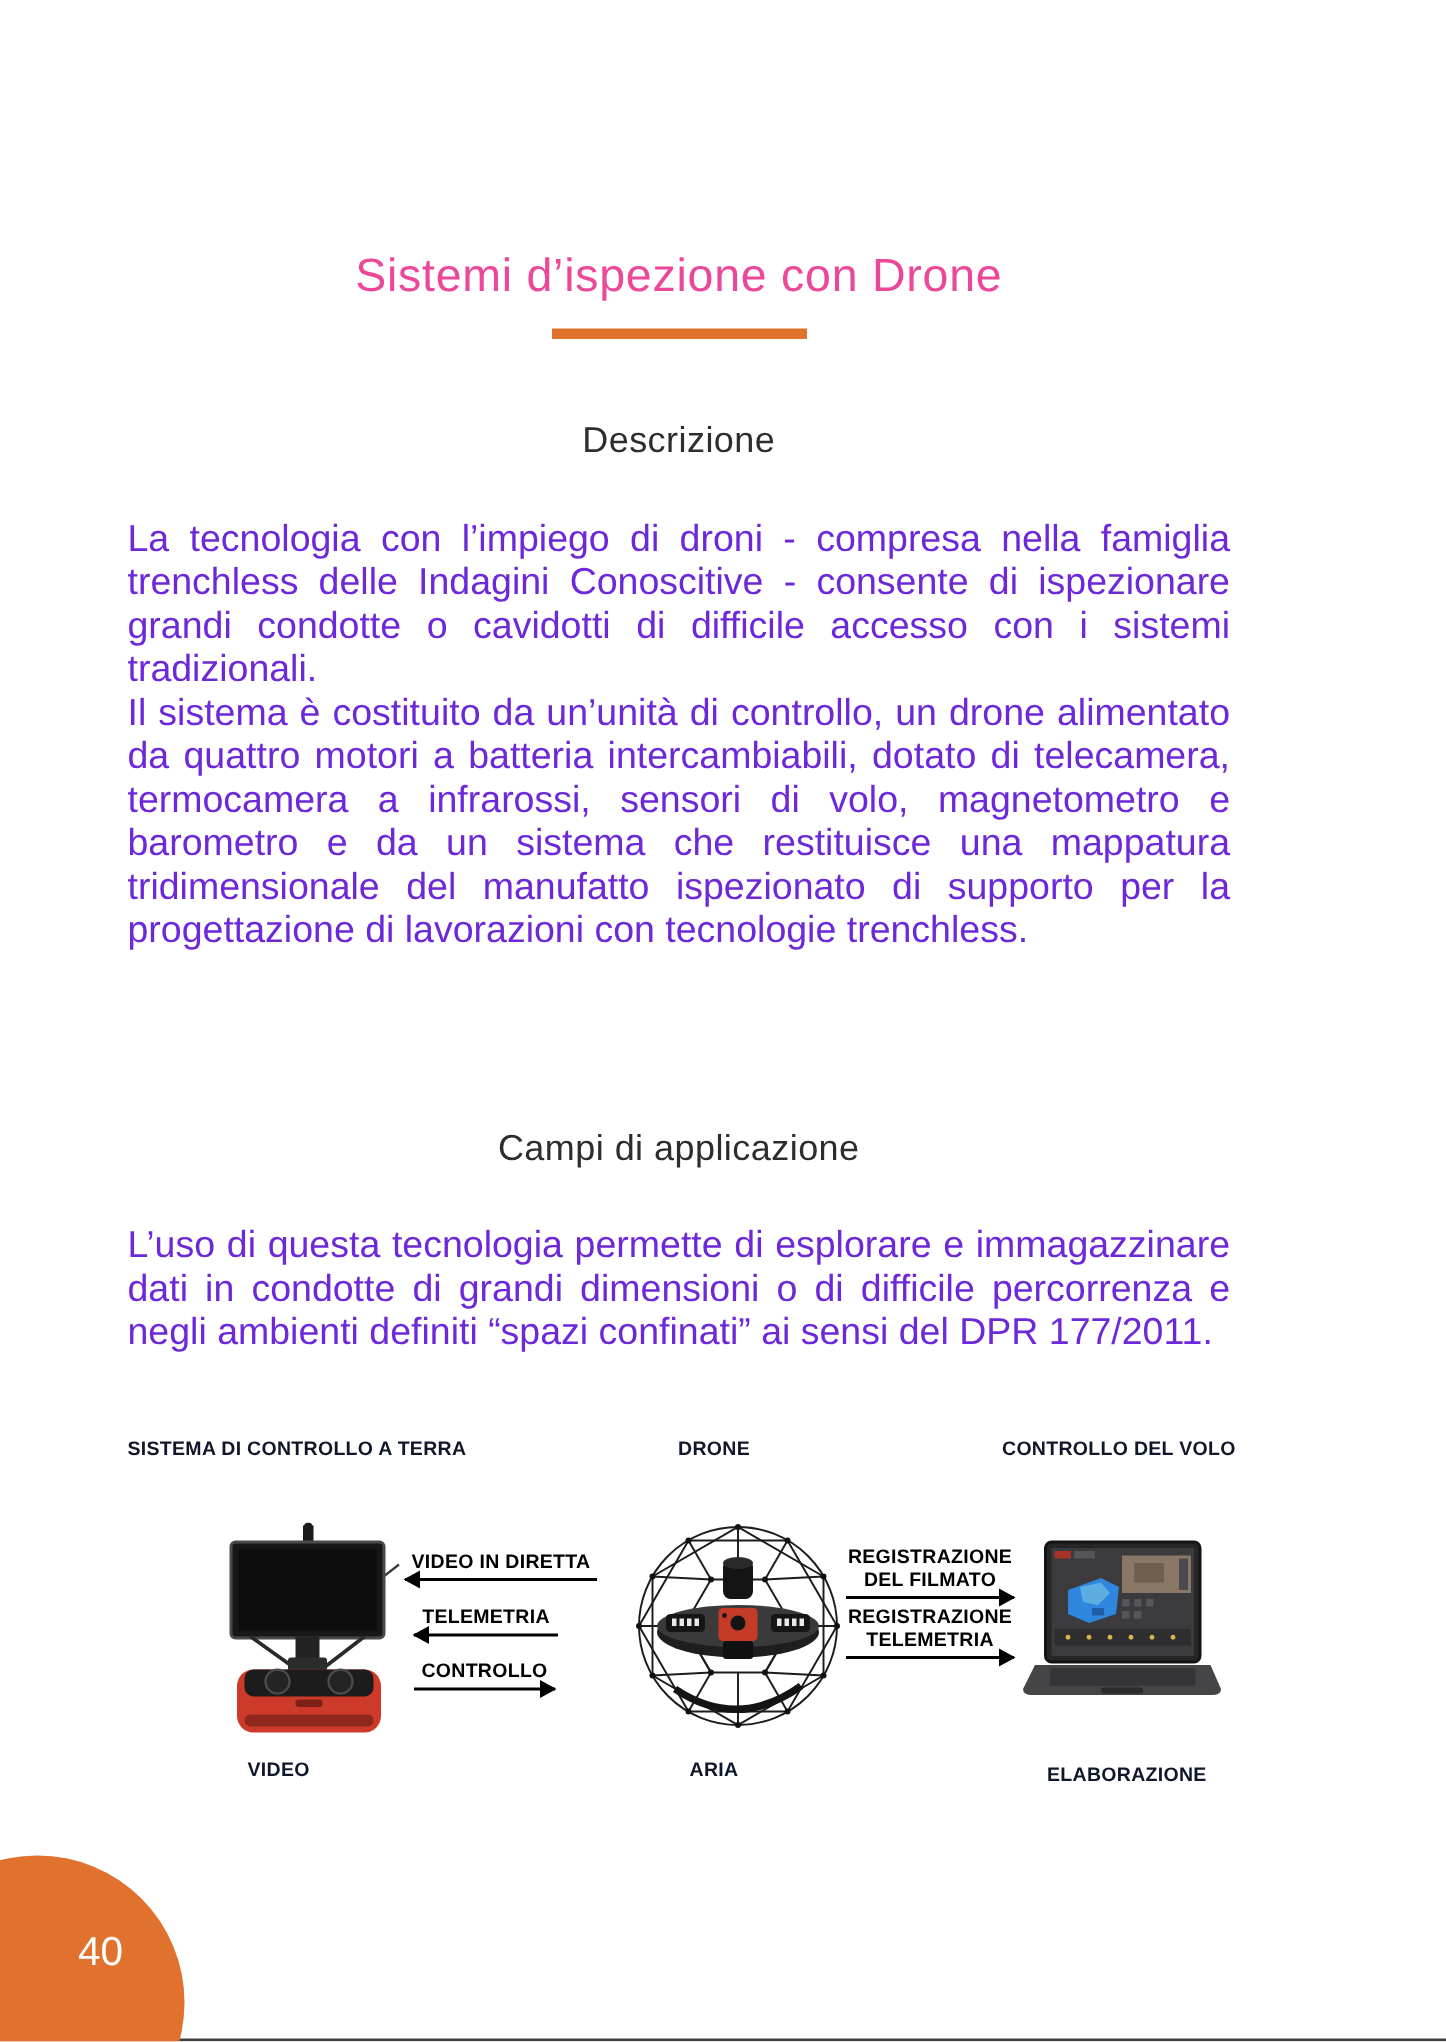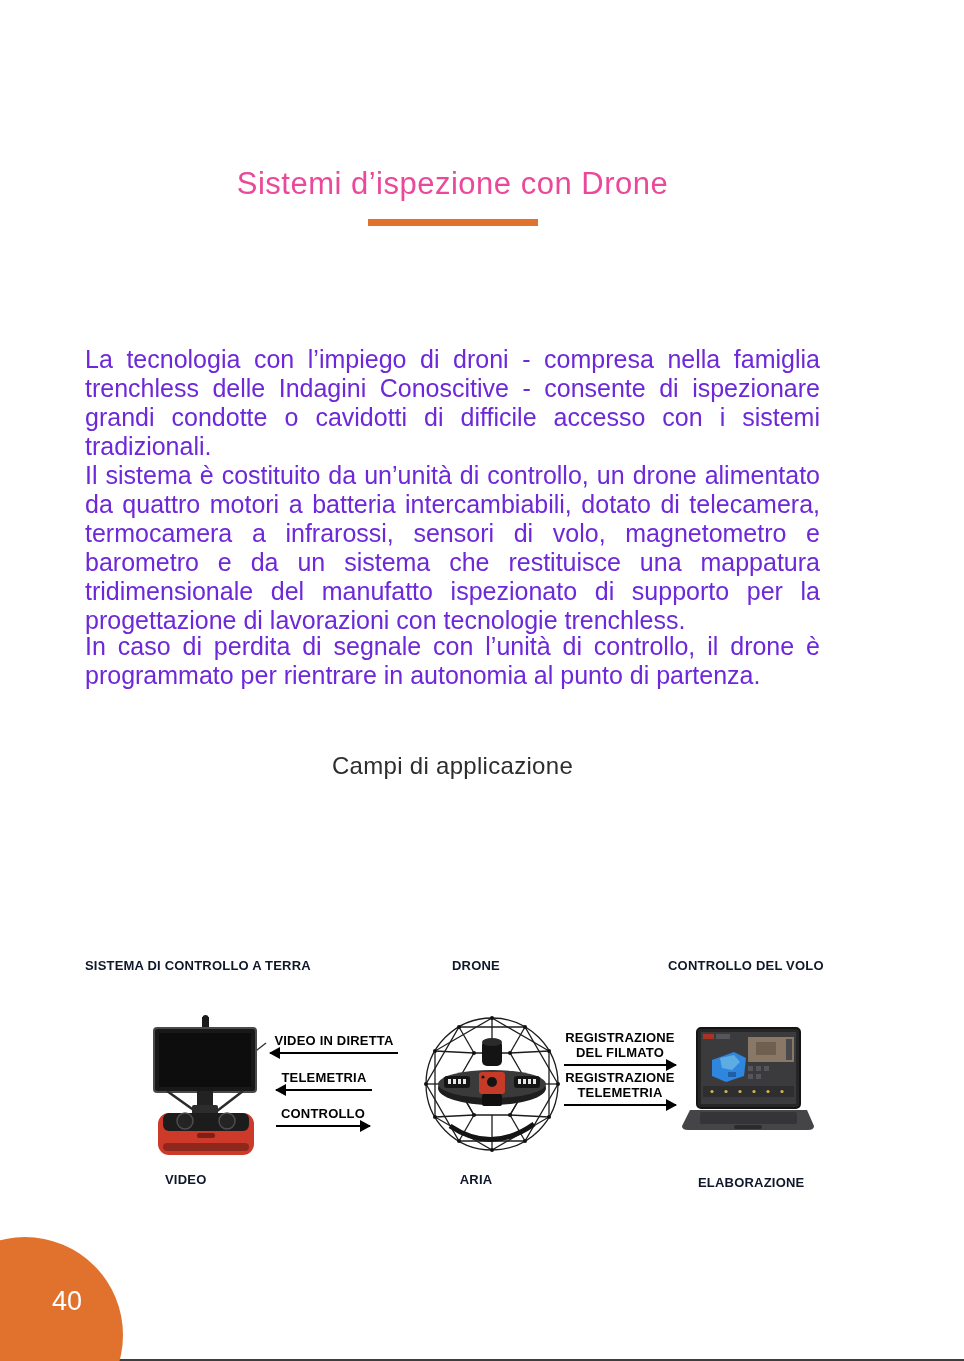--- a/index.html
+++ b/index.html
@@ -72,25 +72,26 @@
   }
 </style>
 </head>
 <body>
 
 <div id="page">
 
   <h1 class="abs doc-title">Sistemi d’ispezione con Drone</h1>
   <div class="abs title-rule" style="background:#e0722d;"></div>
 
+  <h2 class="abs section-heading" style="top:280px;">Descrizione</h2>
   <p class="abs body-par" style="top:345px;">La tecnologia con l’impiego di droni - compresa nella famiglia trenchless delle Indagini Conoscitive - consente di ispezionare grandi condotte o cavidotti di difficile accesso con i sistemi tradizionali.</p>
   <p class="abs body-par" style="top:461px;">Il sistema è costituito da un’unità di controllo, un drone alimentato da quattro motori a batteria intercambiabili, dotato di telecamera, termocamera a infrarossi, sensori di volo, magnetometro e barometro e da un sistema che restituisce una mappatura tridimensionale del manufatto ispezionato di supporto per la progettazione di lavorazioni con tecnologie trenchless.</p>
-  <p class="abs body-par" style="top:632px;">In caso di perdita di segnale con l’unità di controllo, il drone è programmato per rientrare in autonomia al punto di partenza.</p>
 
   <h2 class="abs section-heading" style="top:752px;">Campi di applicazione</h2>
+  <p class="abs body-par" style="top:816px;">L’uso di questa tecnologia permette di esplorare e immagazzinare dati in condotte di grandi dimensioni o di difficile percorrenza e negli ambienti definiti “spazi confinati” ai sensi del DPR 177/2011.</p>
 
   <div class="abs diag-label" style="left:85px; top:958px;">SISTEMA DI CONTROLLO A TERRA</div>
   <div class="abs diag-label" style="left:420px; top:958px; width:112px; text-align:center;">DRONE</div>
   <div class="abs diag-label" style="left:668px; top:958px;">CONTROLLO DEL VOLO</div>
 
   <svg class="abs" style="left:145px; top:1015px;" width="122" height="145" viewBox="0 0 122 145" aria-hidden="true">
     <rect x="57" y="2" width="7" height="12" fill="#1b1b1b"></rect>
     <circle cx="60.5" cy="3" r="3" fill="#1b1b1b"></circle>
     <line x1="103" y1="42" x2="121" y2="28" stroke="#3a3a3a" stroke-width="1.5"></line>
     <rect x="9" y="13" width="102" height="64" rx="3" fill="#181818" stroke="#4a4a4a" stroke-width="2"></rect>

